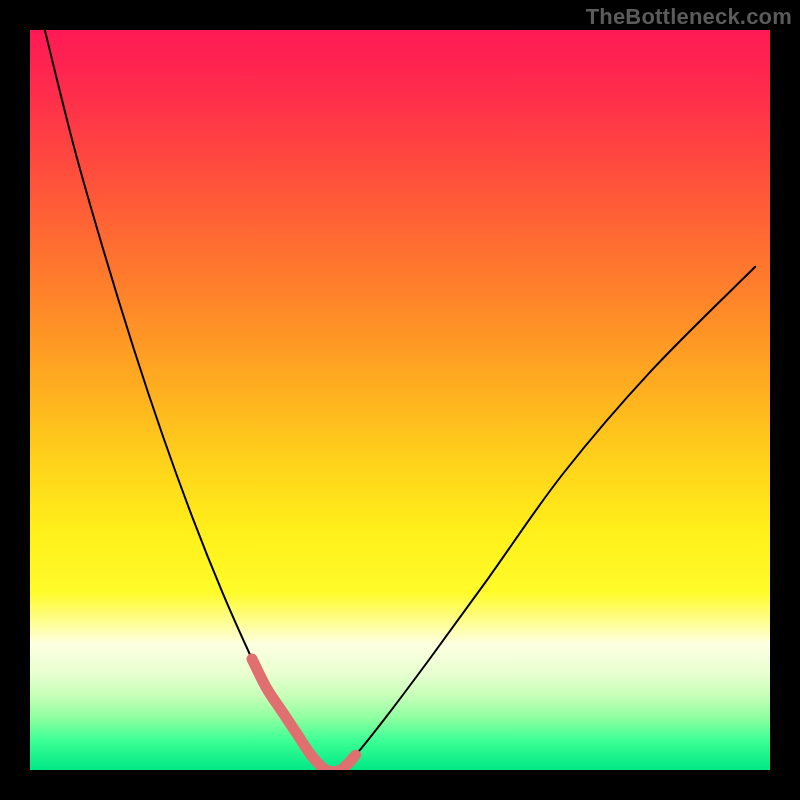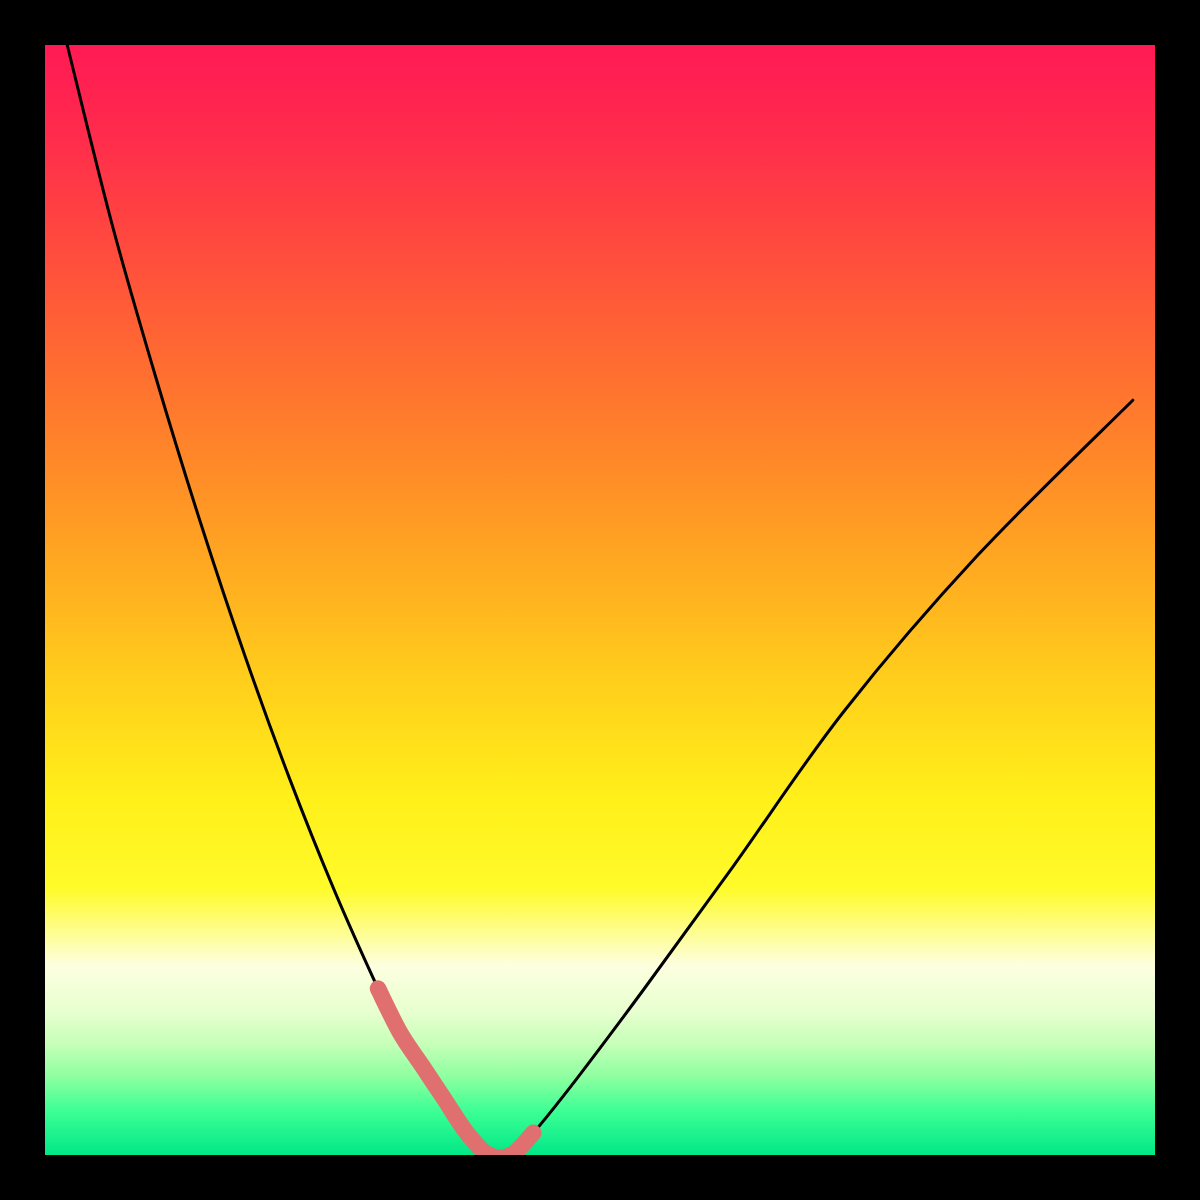--- a/index.html
+++ b/index.html
@@ -74,20 +74,21 @@
     fill: none;
     stroke: #e07070;
     stroke-width: 11;
     stroke-linecap: round;
   }
 </style>
 </head>
 <body>
 
 <div class="frame">
+  <div class="watermark">TheBottleneck.com</div>
 
   <div class="plot-area">
     <div class="gradient"></div>
     <svg class="curves" viewBox="0 0 740 740" preserveAspectRatio="none">
       <path id="curve-black" class="curve-black" d="M 14.8 0 C 19.733333333333334 19.73333333333333, 34.53333333333333 81.39999999999998, 44.4 118.39999999999998 C 54.266666666666666 155.39999999999998, 64.13333333333333 188.7, 74 222 C 83.86666666666667 255.3, 93.73333333333335 287.36666666666673, 103.60000000000001 318.20000000000005 C 113.46666666666667 349.03333333333336, 123.33333333333331 378.6333333333333, 133.2 407 C 143.06666666666666 435.3666666666667, 152.93333333333334 462.5, 162.8 488.4 C 172.66666666666669 514.3, 182.53333333333333 538.9666666666667, 192.4 562.4 C 202.26666666666668 585.8333333333333, 214.6 612.9666666666667, 222 629 C 229.4 645.0333333333333, 231.86666666666667 649.9666666666667, 236.8 658.6 C 241.73333333333335 667.2333333333333, 246.66666666666669 673.4, 251.60000000000002 680.8 C 256.53333333333336 688.1999999999999, 261.46666666666664 695.6, 266.4 703 C 271.3333333333333 710.4, 276.26666666666665 719.0333333333334, 281.2 725.2 C 286.1333333333333 731.3666666666667, 291.06666666666666 737.5333333333333, 296 740 C 300.93333333333334 742.4666666666667, 305.8666666666667 742.4666666666667, 310.8 740 C 315.73333333333335 737.5333333333333, 318.20000000000005 733.8333333333334, 325.6 725.2 C 333 716.5666666666667, 342.8666666666667 704.2333333333333, 355.2 688.2 C 367.5333333333333 672.1666666666667, 382.33333333333337 652.4333333333334, 399.6 629 C 416.8666666666667 605.5666666666666, 436.6 578.4333333333334, 458.8 547.6 C 481 516.7666666666667, 505.66666666666663 478.53333333333336, 532.8 444 C 559.9333333333333 409.46666666666664, 589.5333333333333 374.93333333333334, 621.6 340.4 C 653.6666666666667 305.8666666666666, 707.9333333333333 254.06666666666663, 725.1999999999999 236.79999999999995"></path>
       <path id="curve-red" class="curve-red" d="M 222 629 C 224.46666666666667 633.9333333333334, 231.86666666666667 649.9666666666667, 236.8 658.6 C 241.73333333333335 667.2333333333333, 246.66666666666669 673.4, 251.60000000000002 680.8 C 256.53333333333336 688.1999999999999, 261.46666666666664 695.6, 266.4 703 C 271.3333333333333 710.4, 276.26666666666665 719.0333333333334, 281.2 725.2 C 286.1333333333333 731.3666666666667, 291.06666666666666 737.5333333333333, 296 740 C 300.93333333333334 742.4666666666667, 305.8666666666667 742.4666666666667, 310.8 740 C 315.73333333333335 737.5333333333333, 323.1333333333333 727.6666666666667, 325.6 725.2"></path>
     </svg>
   </div>
 </div>
 

